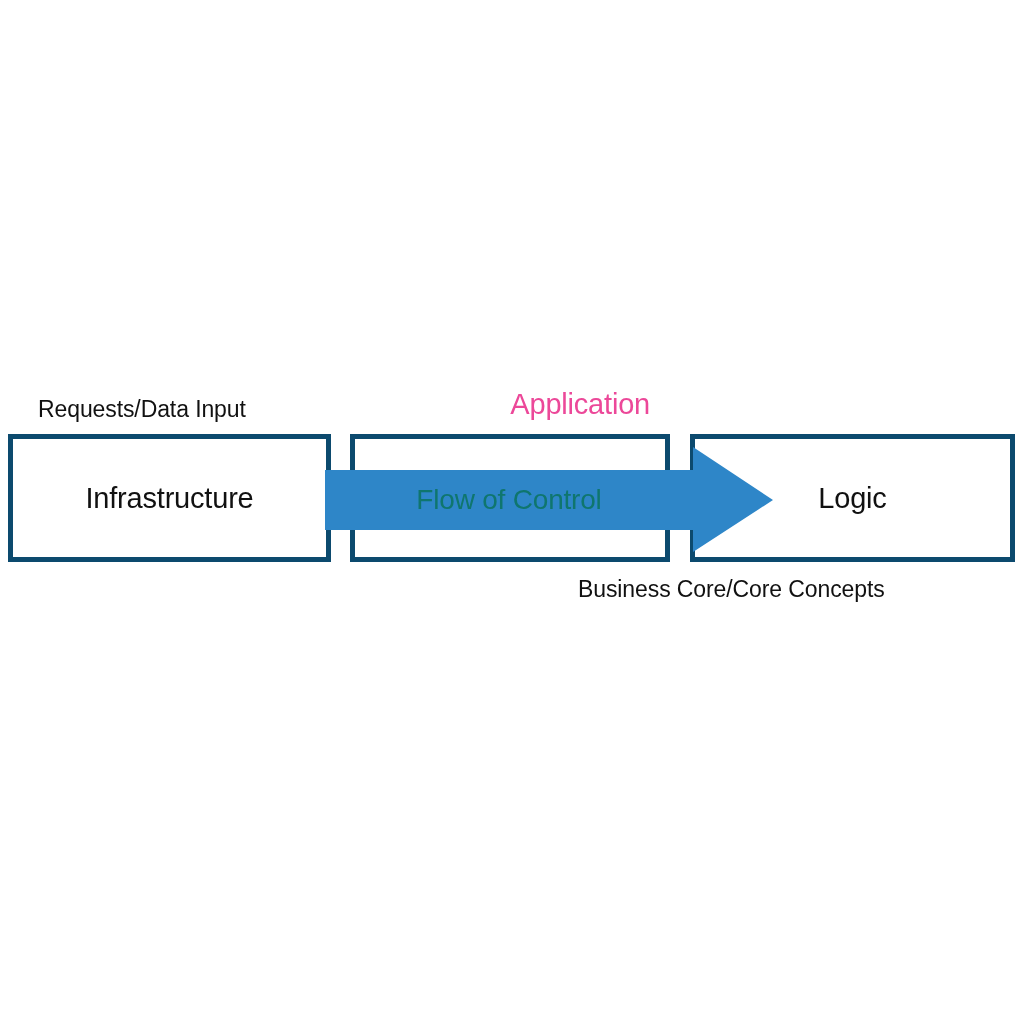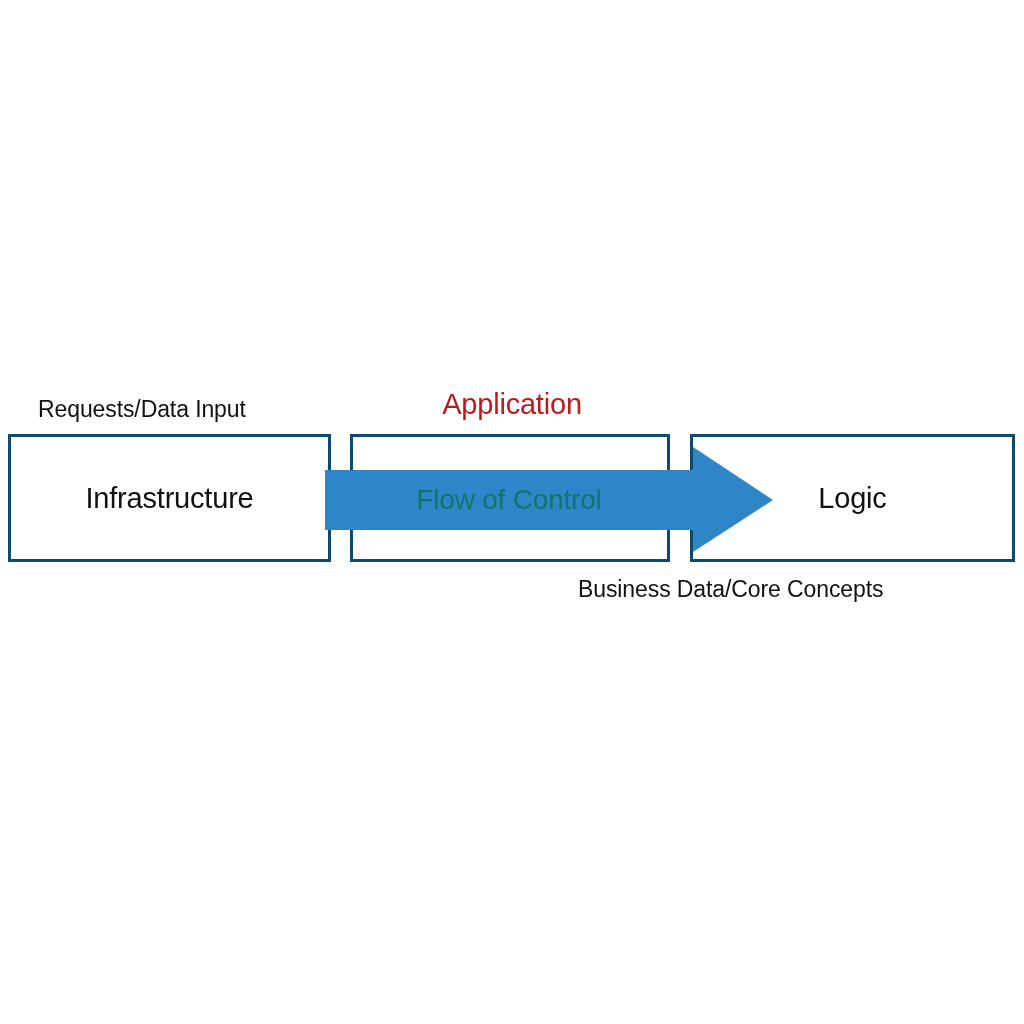--- a/index.html
+++ b/index.html
@@ -18,21 +18,21 @@
     position: relative;
     width: 1024px;
     height: 1024px;
   }
 
   
   .layer-box {
     position: absolute;
     box-sizing: border-box;
     background: #ffffff;
-    border: 3px solid #0c4a6e;
+    border: 5px solid #0c4a6e;
     top: 434px;
     height: 128px;
   }
   #box-infrastructure { left: 8px;   width: 323px; }
   #box-application    { left: 350px; width: 320px; }
   #box-domain         { left: 690px; width: 325px; }
 
   .layer-title {
     position: absolute;
     top: 50%;
@@ -80,26 +80,26 @@
     font-size: 23px;
     color: #111111;
     letter-spacing: -0.1px;
     white-space: nowrap;
   }
   #annotation-input    { left: 38px;  top: 396px; }
   #annotation-domain   { left: 578px; top: 576px; }
 
   #label-application {
     position: absolute;
-    left: 352px;
+    left: 330px;
     top: 388px;
     width: 320px;
-    text-align: center;
+    text-align: right;
     font-size: 29px;
-    color: #b91c1c;
+    color: #ec4899;
     letter-spacing: -0.2px;
     white-space: nowrap;
   }
 </style>
 </head>
 <body>
 
 <div id="diagram">
 
   <div class="annotation" id="annotation-input">Requests/Data Input</div>
@@ -116,15 +116,15 @@
     <div class="layer-title">Logic</div>
   </div>
 
   <div id="flow-arrow">
     <svg viewBox="0 0 455 120" xmlns="http://www.w3.org/2000/svg">
       <polygon points="0,30 368,30 368,7 448,60 368,112 368,90 0,90" fill="#2E86C8"></polygon>
     </svg>
     <div id="flow-arrow-label">Flow of Control</div>
   </div>
 
-  <div class="annotation" id="annotation-domain">Business Data/Core Concepts</div>
+  <div class="annotation" id="annotation-domain">Business Core/Core Concepts</div>
 
 </div>
 
 </body></html>

